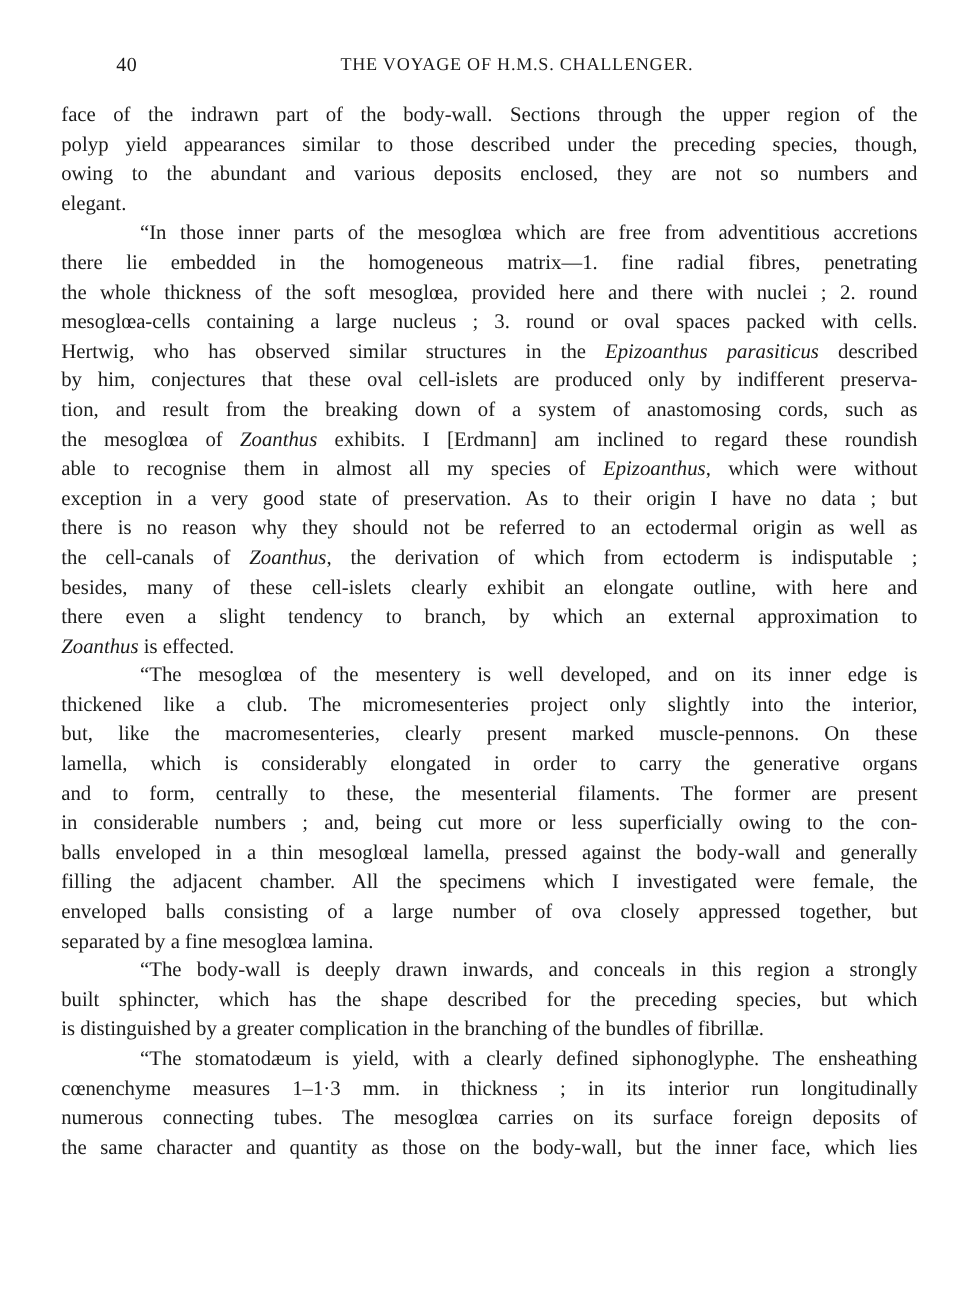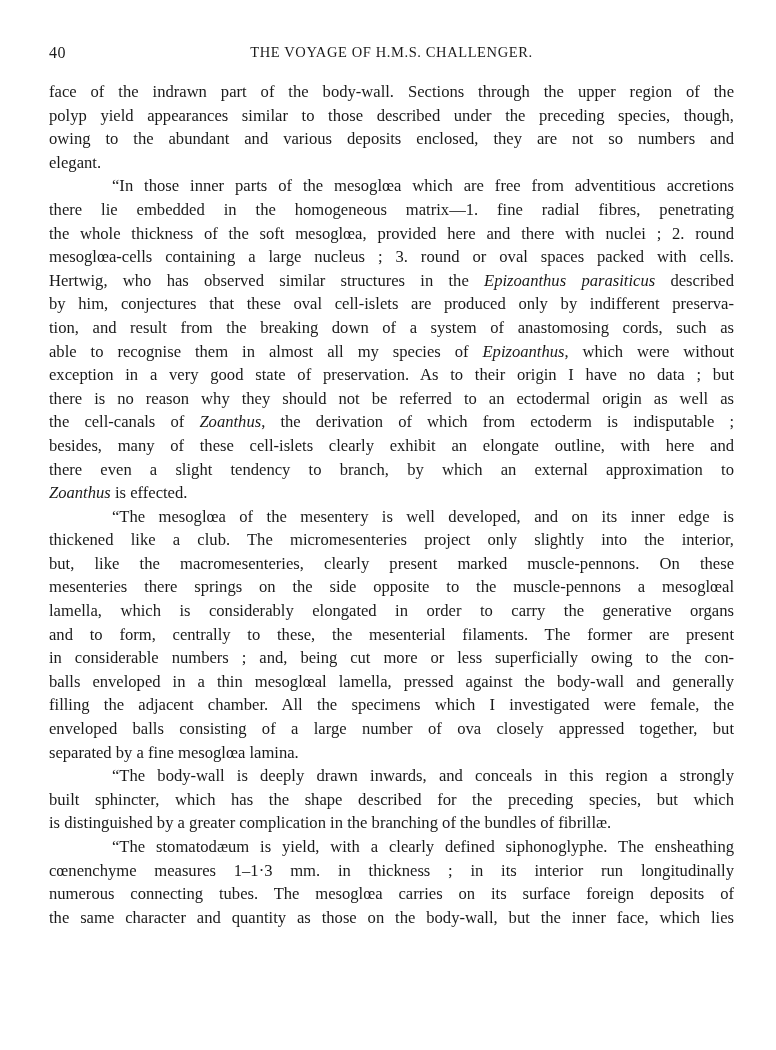--- a/index.html
+++ b/index.html
@@ -20,20 +20,21 @@
     left: 49px;
     top: 44px;
     width: 685px;
   }
   .running-head {
     position: relative;
     height: 22px;
     font-size: 15px;
     letter-spacing: 0.4px;
     margin-bottom: 14px;
+    margin-left: 44px;
   }
   .page-number {
     position: absolute;
     left: 0;
     top: 0;
     font-size: 16px;
   }
   .running-title {
     position: absolute;
     left: 0;
@@ -76,33 +77,33 @@
         <span class="line-wrap last">elegant.</span>
       </div>
       <div class="para">
         <span class="line-wrap first-indent">“In those inner parts of the mesoglœa which are free from adventitious accretions</span>
         <span class="line-wrap">there lie embedded in the homogeneous matrix—1. fine radial fibres, penetrating</span>
         <span class="line-wrap">the whole thickness of the soft mesoglœa, provided here and there with nuclei ; 2. round</span>
         <span class="line-wrap">mesoglœa-cells containing a large nucleus ; 3. round or oval spaces packed with cells.</span>
         <span class="line-wrap">Hertwig, who has observed similar structures in the <em>Epizoanthus parasiticus</em> described</span>
         <span class="line-wrap">by him, conjectures that these oval cell-islets are produced only by indifferent preserva-</span>
         <span class="line-wrap">tion, and result from the breaking down of a system of anastomosing cords, such as</span>
+        <span class="line-wrap">the mesoglœa of <em>Zoanthus</em> exhibits.  I [Erdmann] am inclined to regard these roundish</span>
         <span class="line-wrap">able to recognise them in almost all my species of <em>Epizoanthus</em>, which were without</span>
         <span class="line-wrap">exception in a very good state of preservation.  As to their origin I have no data ; but</span>
         <span class="line-wrap">there is no reason why they should not be referred to an ectodermal origin as well as</span>
         <span class="line-wrap">the cell-canals of <em>Zoanthus</em>, the derivation of which from ectoderm is indisputable ;</span>
         <span class="line-wrap">besides, many of these cell-islets clearly exhibit an elongate outline, with here and</span>
         <span class="line-wrap">there even a slight tendency to branch, by which an external approximation to</span>
         <span class="line-wrap last"><em>Zoanthus</em> is effected.</span>
       </div>
       <div class="para">
         <span class="line-wrap first-indent">“The mesoglœa of the mesentery is well developed, and on its inner edge is</span>
         <span class="line-wrap">thickened like a club.  The micromesenteries project only slightly into the interior,</span>
         <span class="line-wrap">but, like the macromesenteries, clearly present marked muscle-pennons.  On these</span>
-        <span class="line-wrap">mesenteries there springs on the side opposite to the muscle-pennons a mesoglœal</span>
         <span class="line-wrap">lamella, which is considerably elongated in order to carry the generative organs</span>
         <span class="line-wrap">and to form, centrally to these, the mesenterial filaments.  The former are present</span>
         <span class="line-wrap">in considerable numbers ; and, being cut more or less superficially owing to the con-</span>
         <span class="line-wrap">balls enveloped in a thin mesoglœal lamella, pressed against the body-wall and generally</span>
         <span class="line-wrap">filling the adjacent chamber.  All the specimens which I investigated were female, the</span>
         <span class="line-wrap">enveloped balls consisting of a large number of ova closely appressed together, but</span>
         <span class="line-wrap last">separated by a fine mesoglœa lamina.</span>
       </div>
       <div class="para">
         <span class="line-wrap first-indent">“The body-wall is deeply drawn inwards, and conceals in this region a strongly</span>

